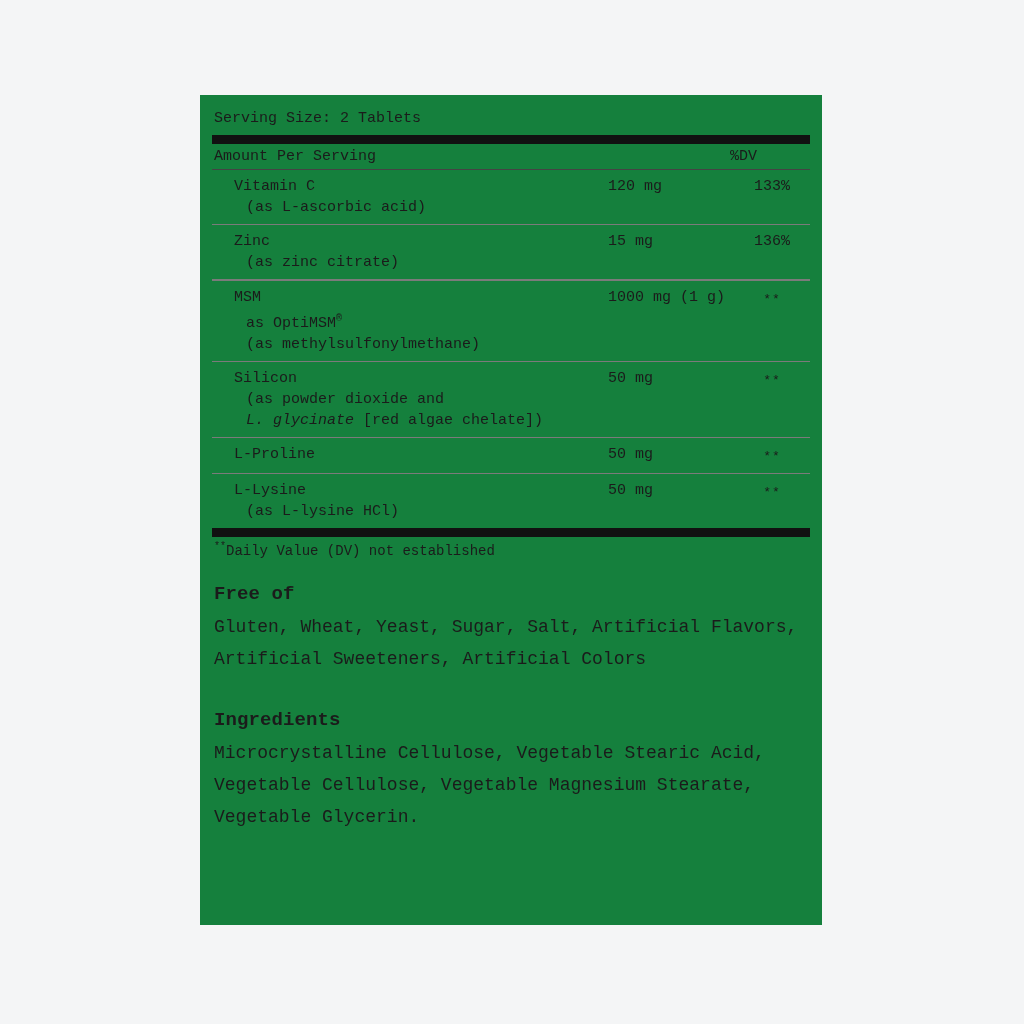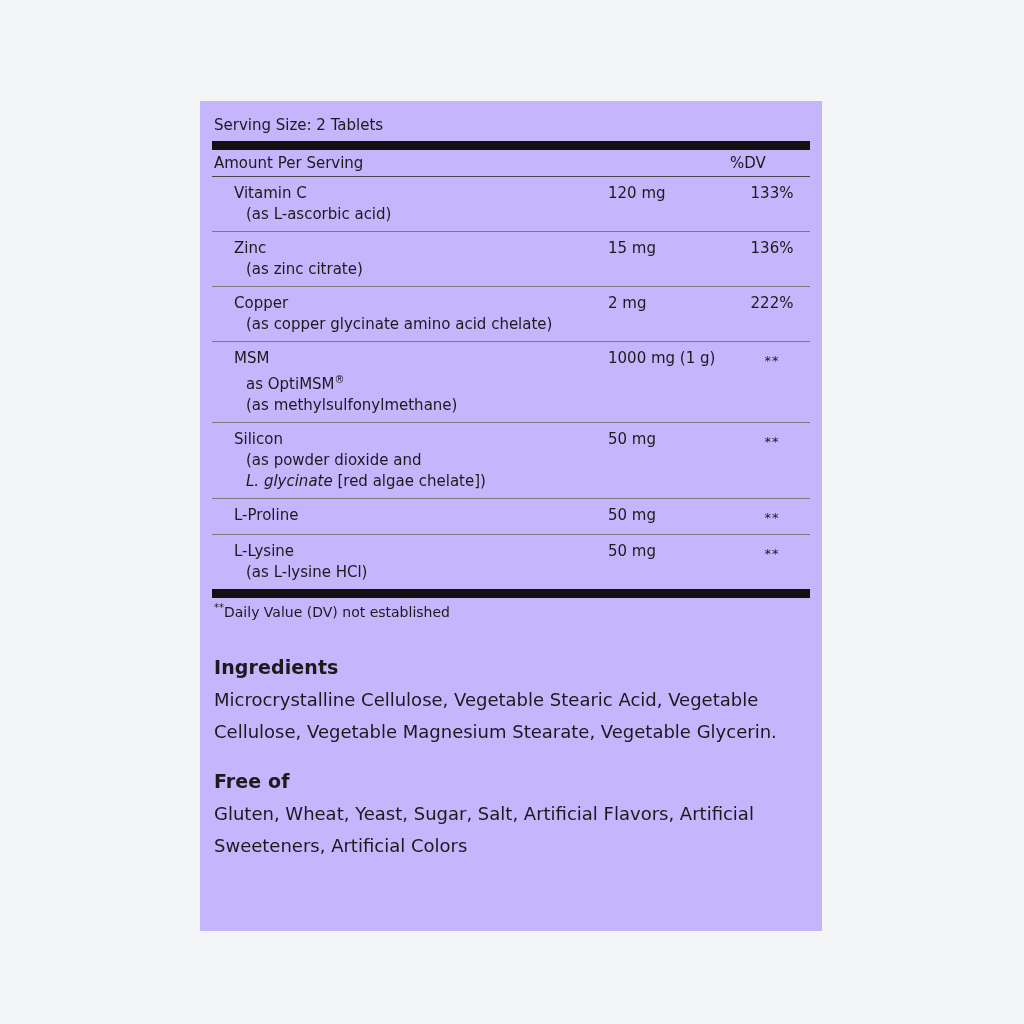--- a/index.html
+++ b/index.html
@@ -10,24 +10,25 @@
     width: 1024px;
     height: 1024px;
     background: #f4f5f6;
     font-family: "DejaVu Sans", sans-serif;
     color: #1b1b1b;
     overflow: hidden;
   }
   .panel {
     position: absolute;
     left: 200px;
-    top: 101px;
+    top: 95px;
     width: 622px;
     height: 830px;
-    background: #c4b5fd;
+    background: #15803d;
+    font-family: Liberation Mono, monospace;
   }
   .inner {
     padding: 10px 12px 0 12px;
   }
 
   
   .serving-size {
     font-size: 15px;
     line-height: 20px;
     padding: 4px 0 6px 2px;
@@ -158,28 +159,20 @@
     <div class="nut-row">
       <div class="nut-name">
         <span>Zinc</span>
         <span class="nut-sub">(as zinc citrate)</span>
       </div>
       <div class="nut-amount">15 mg</div>
       <div class="nut-dv">136%</div>
     </div>
     <div class="rule-hair"></div>
 
-    <div class="nut-row">
-      <div class="nut-name">
-        <span>Copper</span>
-        <span class="nut-sub">(as copper glycinate amino acid chelate)</span>
-      </div>
-      <div class="nut-amount">2 mg</div>
-      <div class="nut-dv">222%</div>
-    </div>
     <div class="rule-hair"></div>
 
     <div class="nut-row">
       <div class="nut-name">
         <span>MSM</span>
         <span class="nut-sub"><span>as OptiMSM</span><sup class="sup-star">®</sup></span>
         <span class="nut-sub">(as methylsulfonylmethane)</span>
       </div>
       <div class="nut-amount">1000 mg (1 g)</div>
       <div class="nut-dv stars">**</div>
@@ -214,24 +207,24 @@
       <div class="nut-amount">50 mg</div>
       <div class="nut-dv stars">**</div>
     </div>
 
     <div class="rule-thick"></div>
 
     <div class="footnote">
       <sup>**</sup><span>Daily Value (DV) not established</span>
     </div>
 
+    <div class="section tight">
+      <div class="section-title">Free of</div>
+      <div class="section-body">Gluten, Wheat, Yeast, Sugar, Salt, Artificial Flavors, Artificial Sweeteners, Artificial Colors</div>
+    </div>
+
     <div class="section">
       <div class="section-title">Ingredients</div>
       <div class="section-body">Microcrystalline Cellulose, Vegetable Stearic Acid, Vegetable Cellulose, Vegetable Magnesium Stearate, Vegetable Glycerin.</div>
     </div>
 
-    <div class="section tight">
-      <div class="section-title">Free of</div>
-      <div class="section-body">Gluten, Wheat, Yeast, Sugar, Salt, Artificial Flavors, Artificial Sweeteners, Artificial Colors</div>
-    </div>
-
   </div>
 </div>
 
 </body></html>

